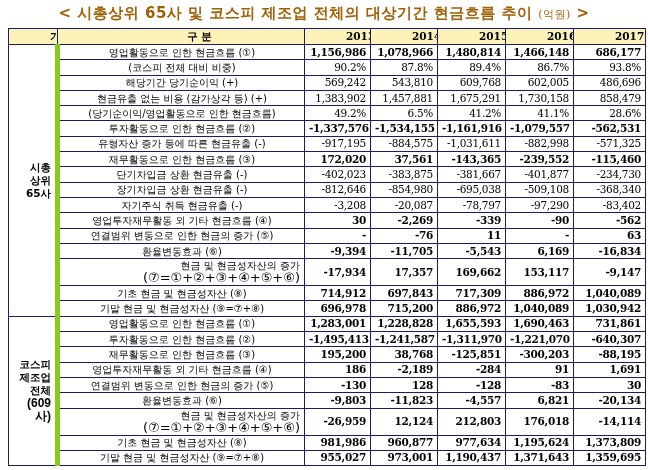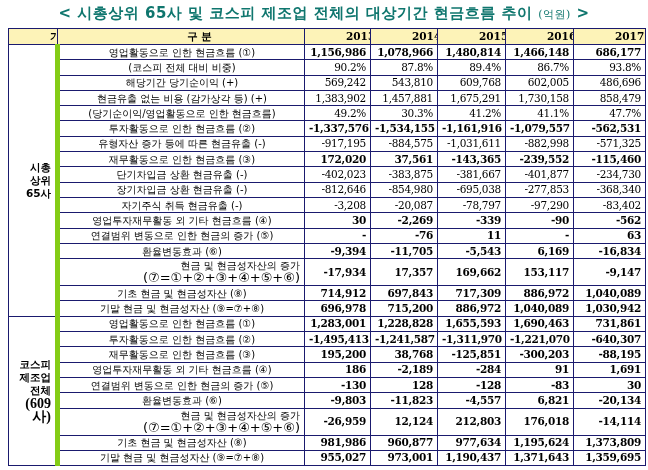--- a/index.html
+++ b/index.html
@@ -1,28 +1,28 @@
 <!DOCTYPE html>
 <html><head>
 <meta charset="utf-8">
 <style>
   html, body { margin:0; padding:0; background:#ffffff; }
   body { width:648px; height:470px; overflow:hidden; font-family:"DejaVu Sans", sans-serif; }
-  .title { position:absolute; left:0; top:0; width:648px; height:26px; text-align:center; font-size:15px; font-weight:bold; line-height:26px; color:#0f766e; letter-spacing:0.5px; }
+  .title { position:absolute; left:0; top:0; width:648px; height:26px; text-align:center; font-size:15px; font-weight:bold; line-height:26px; color:#a16207; letter-spacing:0.5px; }
   .title .unit { font-size:11px; font-weight:normal; font-family:"DejaVu Serif", serif; }
   table { position:absolute; left:8px; top:28px; width:637px; border-collapse:collapse; table-layout:fixed; }
   td, th { border:1px solid #1a1a6e; padding:0 4px; font-size:10.5px; height:14.3px; line-height:13px; white-space:nowrap; overflow:hidden; }
   th { background:#fdf3b8; font-weight:bold; text-align:center; font-family:"DejaVu Serif", serif; font-size:10.5px; height:15px;padding-left:41px; }
   th.kor { font-family:"DejaVu Sans", sans-serif; }
   td.label { text-align:center; font-family:"DejaVu Sans", sans-serif; font-size:10px; }
   td.label.b { font-weight:normal; }
   td.num { text-align:right; font-family:"DejaVu Serif", serif; font-size:10.5px; letter-spacing:-0.3px; }
   td.num.b { font-weight:bold; }
   td.group { text-align:right; font-weight:bold; font-size:10.5px; line-height:13px; white-space:normal; vertical-align:middle; border-right:5px solid #84cc16; }
-  td.group .sub { font-weight:bold; font-size:14px; font-family:Liberation Serif, serif; }
+  td.group .sub { font-weight:bold; font-size:12px; font-family:Liberation Sans, sans-serif; }
   tr.tall td { height:26px;text-align:right; }
   tr.tall td.label { line-height:12px; }
   .formula { font-size:13px; }
   .outer { border:1.5px solid #000; }
 </style>
 </head>
 <body>
 
 <div class="title">
   <span>&lt; 시총상위 65사 및 코스피 제조업 전체의 대상기간 현금흐름 추이</span>
@@ -94,24 +94,24 @@
         <td class="num">1,457,881</td>
         <td class="num">1,675,291</td>
         <td class="num">1,730,158</td>
         <td class="num">858,479</td>
       </tr>
       <tr>
         <td class="label">
           <div>(당기순이익/영업활동으로 인한 현금흐름)</div>
         </td>
         <td class="num">49.2%</td>
-        <td class="num">30.3%</td>
+        <td class="num">6.5%</td>
         <td class="num">41.2%</td>
         <td class="num">41.1%</td>
-        <td class="num">47.7%</td>
+        <td class="num">28.6%</td>
       </tr>
       <tr>
         <td class="label b">
           <div>투자활동으로 인한 현금흐름 (②)</div>
         </td>
         <td class="num b">-1,337,576</td>
         <td class="num b">-1,534,155</td>
         <td class="num b">-1,161,916</td>
         <td class="num b">-1,079,557</td>
         <td class="num b">-562,531</td>
@@ -146,21 +146,21 @@
         <td class="num">-401,877</td>
         <td class="num">-234,730</td>
       </tr>
       <tr>
         <td class="label">
           <div>장기차입금 상환 현금유출 (-)</div>
         </td>
         <td class="num">-812,646</td>
         <td class="num">-854,980</td>
         <td class="num">-695,038</td>
-        <td class="num">-277,853</td>
+        <td class="num">-509,108</td>
         <td class="num">-368,340</td>
       </tr>
       <tr>
         <td class="label">
           <div>자기주식 취득 현금유출 (-)</div>
         </td>
         <td class="num">-3,208</td>
         <td class="num">-20,087</td>
         <td class="num">-78,797</td>
         <td class="num">-97,290</td>

